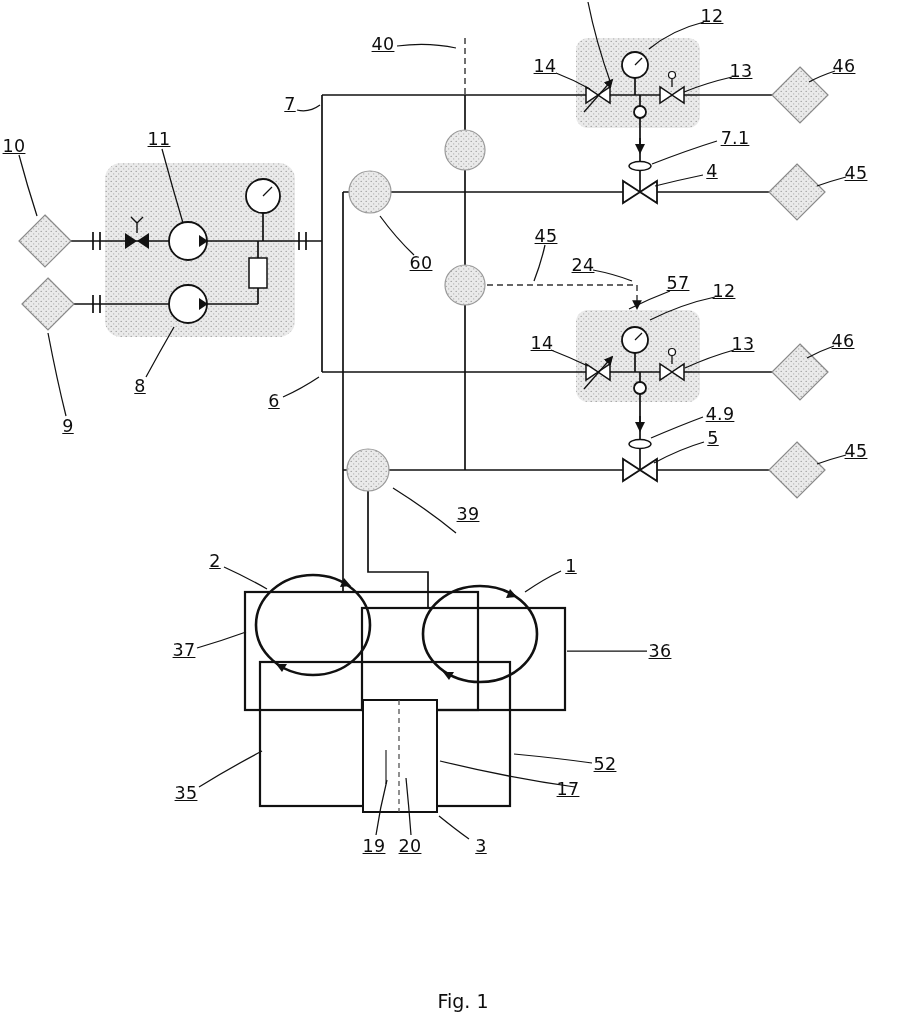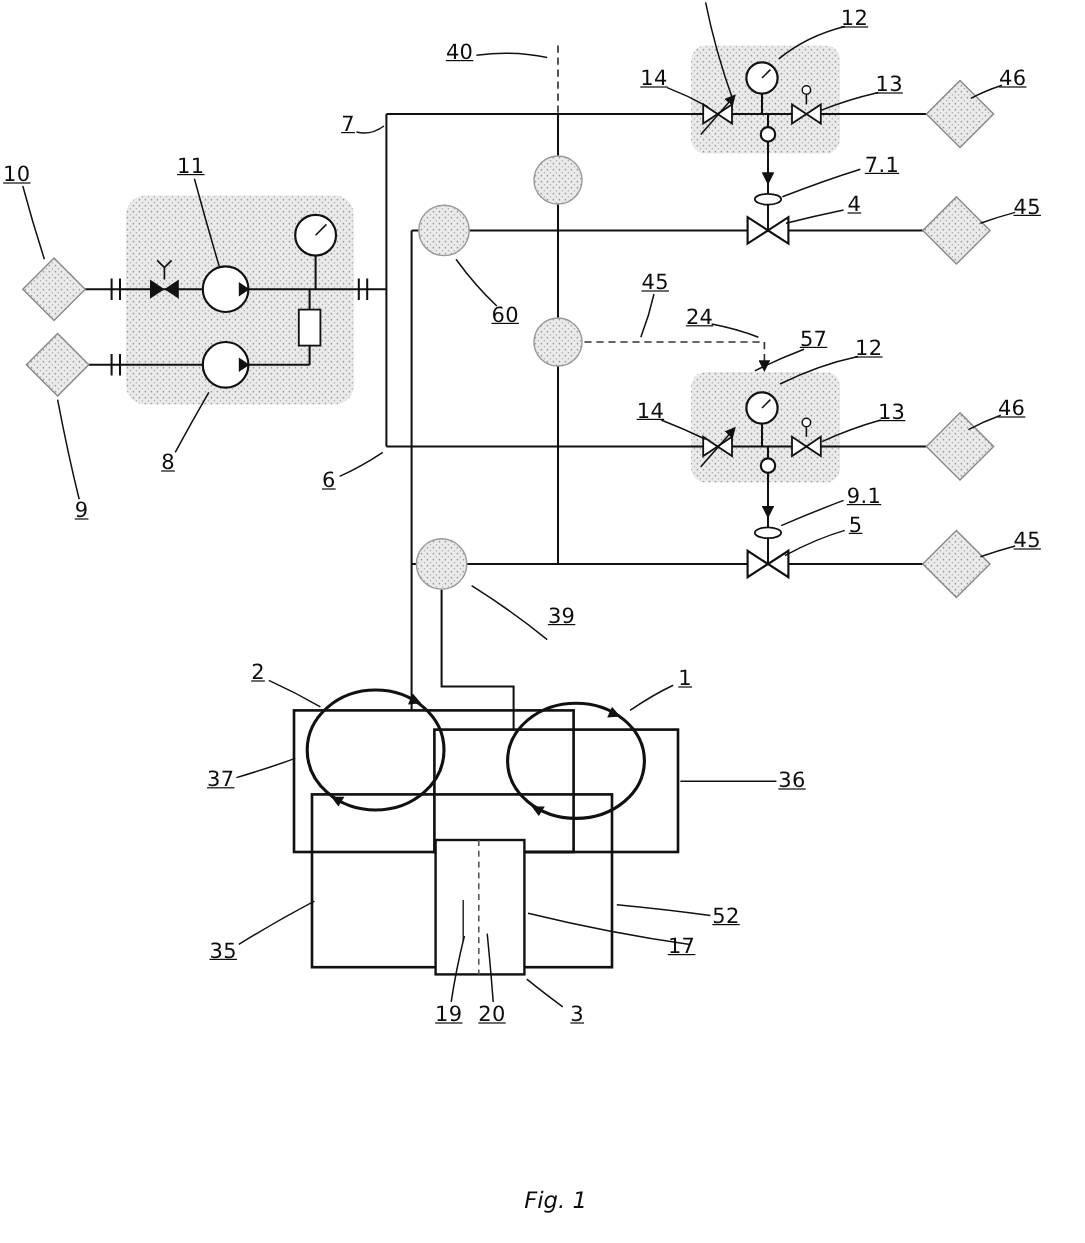--- a/index.html
+++ b/index.html
@@ -22,21 +22,20 @@
     white-space: nowrap;
     user-select: none;
     text-decoration: underline;
   }
   .caption {
     position: absolute;
     transform: translate(-50%, -50%);
     font-size: 19px;
     color: #0d0d0d;
     white-space: nowrap;
-    font-style: italic;
   }
 </style>
 </head>
 <body>
 
 <div class="stage">
 
   <svg width="904" height="1036" viewBox="0 0 904 1036">
     <defs>
       <pattern id="stip" width="5" height="5" patternUnits="userSpaceOnUse">
@@ -218,21 +217,21 @@
   <span class="lbl" style="left:546px;top:236px">45</span>
   <span class="lbl" style="left:583px;top:265px">24</span>
   <span class="lbl" style="left:678px;top:283px">57</span>
   <span class="lbl" style="left:724px;top:291px">12</span>
   <span class="lbl" style="left:542px;top:343px">14</span>
   <span class="lbl" style="left:743px;top:344px">13</span>
   <span class="lbl" style="left:843px;top:341px">46</span>
   <span class="lbl" style="left:140px;top:386px">8</span>
   <span class="lbl" style="left:274px;top:401px">6</span>
   <span class="lbl" style="left:68px;top:426px">9</span>
-  <span class="lbl" style="left:720px;top:414px">9.1</span>
+  <span class="lbl" style="left:720px;top:414px">4.9</span>
   <span class="lbl" style="left:713px;top:438px">5</span>
   <span class="lbl" style="left:856px;top:451px">45</span>
   <span class="lbl" style="left:468px;top:514px">39</span>
   <span class="lbl" style="left:215px;top:561px">2</span>
   <span class="lbl" style="left:571px;top:566px">1</span>
   <span class="lbl" style="left:184px;top:650px">37</span>
   <span class="lbl" style="left:660px;top:651px">36</span>
   <span class="lbl" style="left:186px;top:793px">35</span>
   <span class="lbl" style="left:605px;top:764px">52</span>
   <span class="lbl" style="left:568px;top:789px">17</span>

